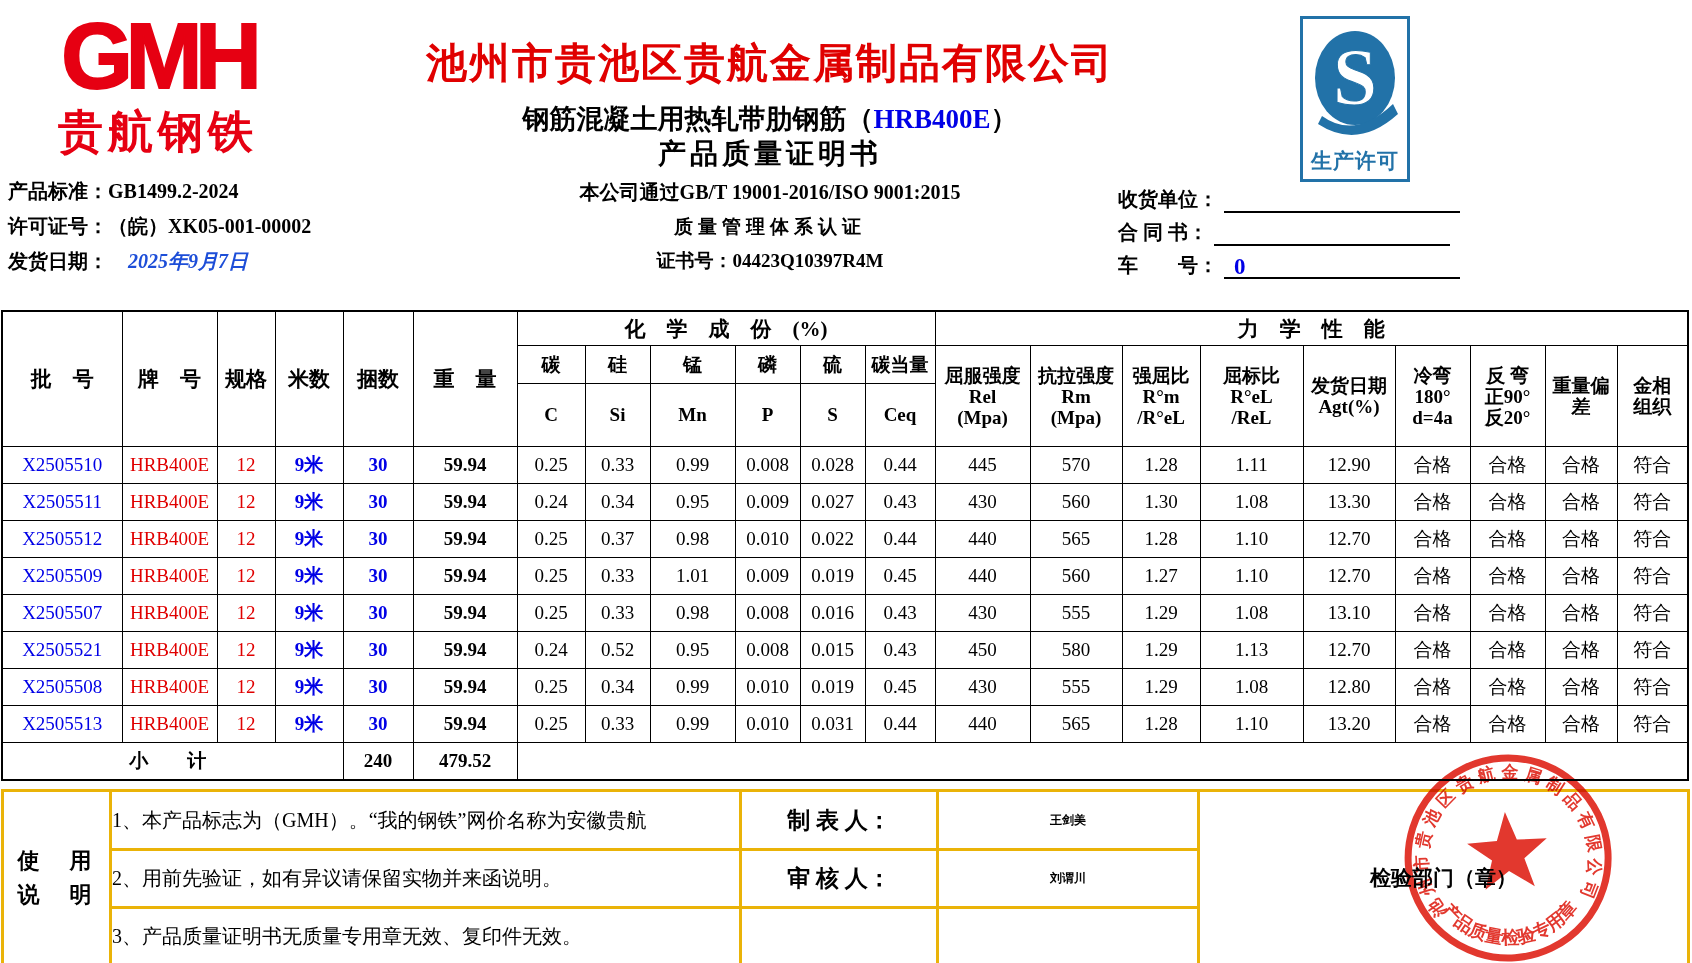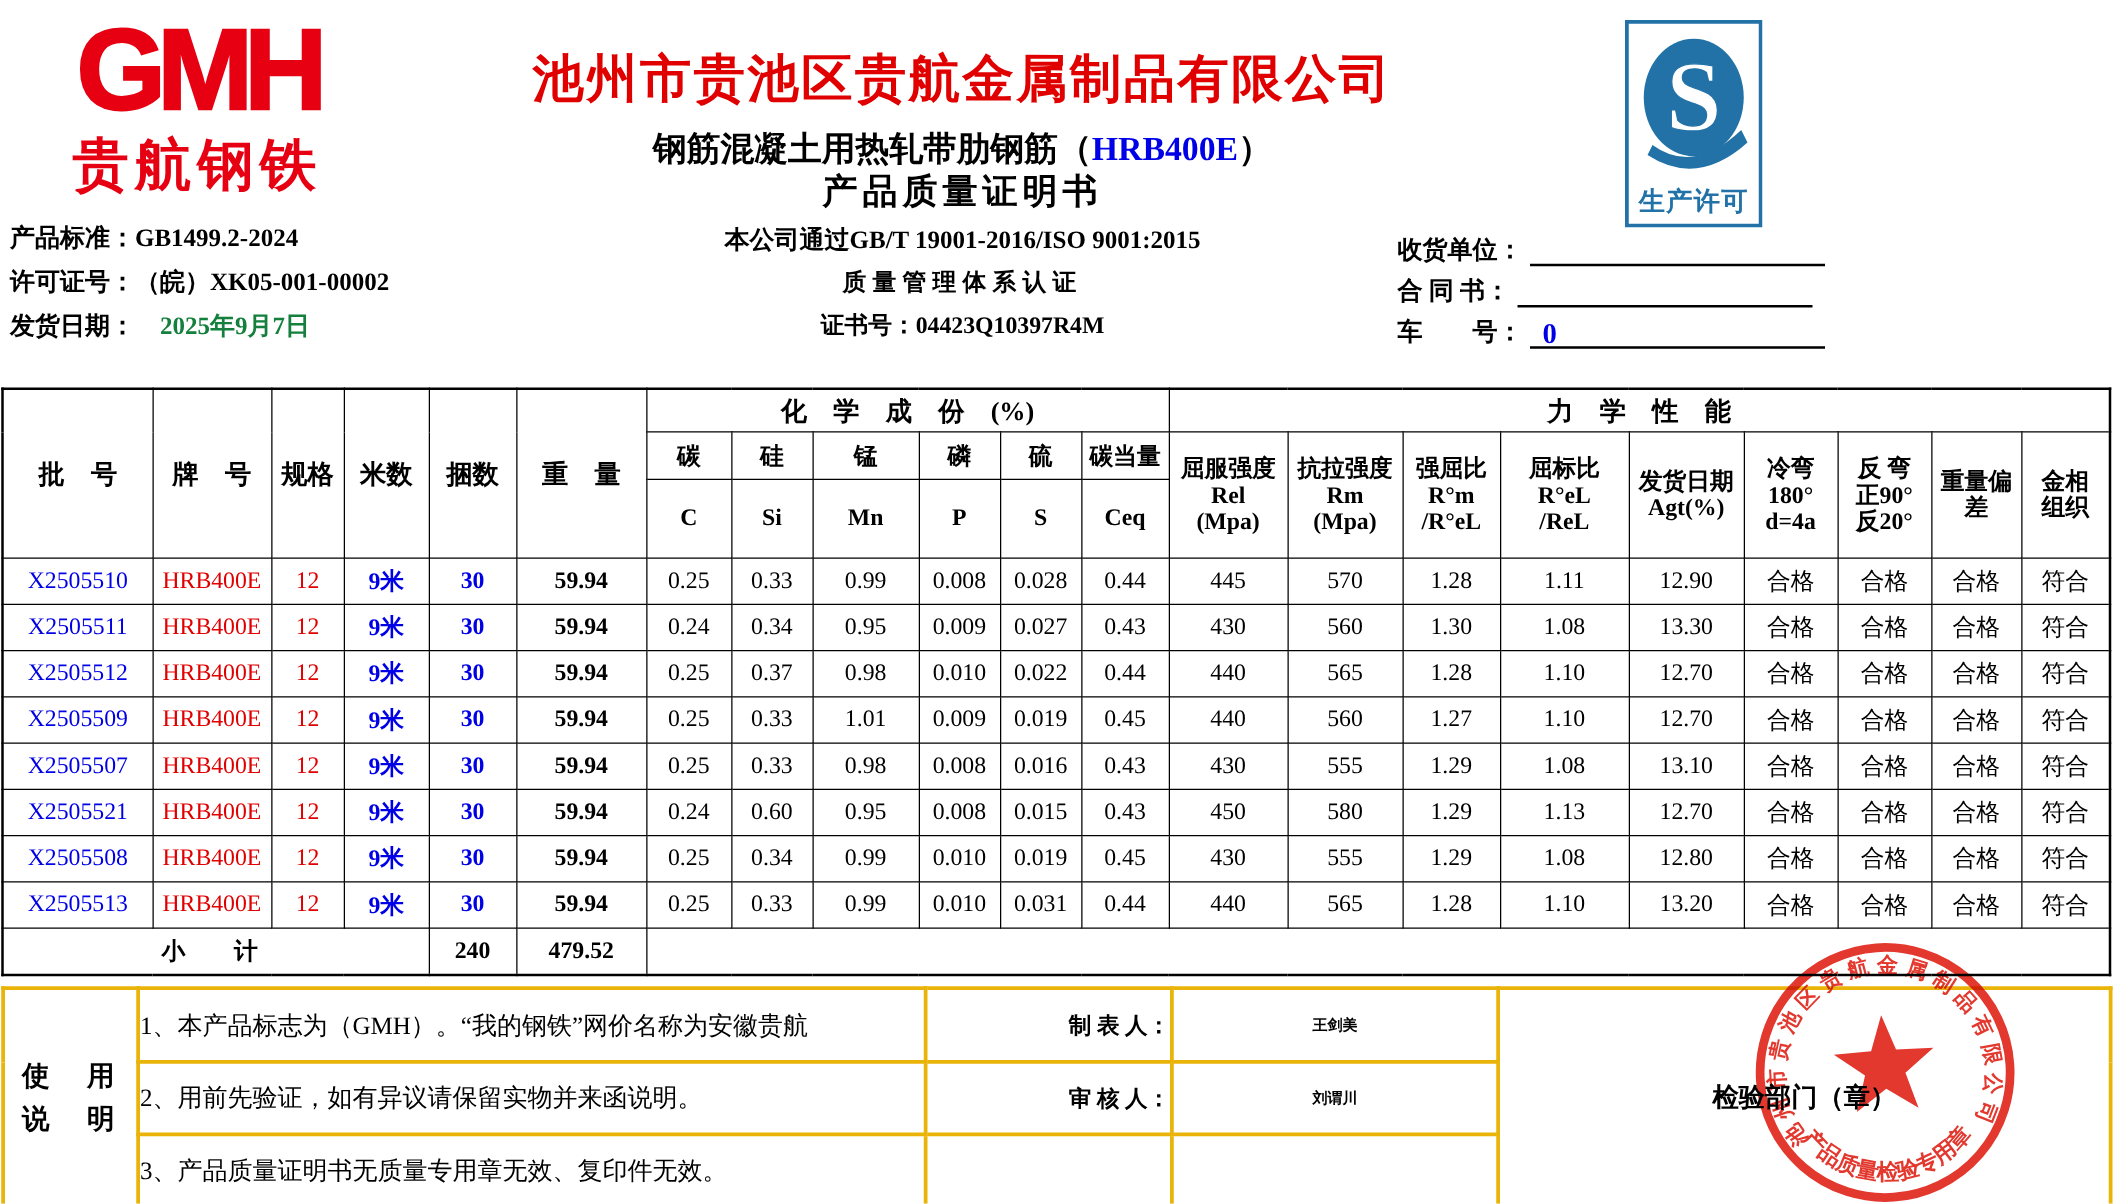--- a/index.html
+++ b/index.html
@@ -17,21 +17,21 @@
   .company{font-size:41px;font-weight:bold;color:#e00000;letter-spacing:2px;line-height:50px;}
   .subtitle{font-size:27px;font-weight:bold;margin-top:16px;line-height:30px;}
   .subtitle .grade{color:#0000e6;}
   .doc-title{font-size:28px;font-weight:bold;letter-spacing:4px;margin-top:6px;line-height:28px;}
   .cert1{font-size:20px;font-weight:bold;margin-top:12px;line-height:24px;}
   .cert2{font-size:19px;font-weight:bold;letter-spacing:5px;margin-top:11px;line-height:23px;}
   .certno{font-size:19px;font-weight:bold;margin-top:11px;line-height:23px;}
 
   .info-left{position:absolute;left:8px;top:180px;font-size:20px;font-weight:bold;}
   .info-left .row{margin-bottom:12px;line-height:23px;white-space:nowrap;}
-  .v-blue{color:#15803d;}
+  .v-blue{color:#1d4ed8;font-style:italic;}
 
   .qs{position:absolute;left:1300px;top:16px;}
 
   .info-right{position:absolute;left:1118px;top:186px;font-size:20px;font-weight:bold;}
   .info-right .row{height:33px;white-space:nowrap;}
   .fill-line{display:inline-block;width:226px;border-bottom:2px solid #000;height:21px;
              vertical-align:bottom;margin-left:6px;font-size:23px;font-weight:bold;
              color:#0000e6;text-align:left;padding-left:10px;line-height:21px;}
 
   
@@ -58,21 +58,21 @@
   tr.subtotal td.sub-label{letter-spacing:10px;}
   tr.subtotal td.bundles{color:#000;}
 
   
   table.footer{position:absolute;left:1px;top:789px;border-collapse:collapse;table-layout:fixed;
                width:1686px;border:2px solid #000;border-bottom:4px solid #000;}
   table.footer td{border:3px solid #eab308;vertical-align:middle;padding:0;}
   td.usage{text-align:center;font-size:22px;font-weight:bold;white-space:pre-line;
            line-height:34px;letter-spacing:4px;}
   td.note{text-align:left;font-size:20px;padding-left:10px;}
-  td.sig-label{text-align:right;font-size:18px;font-weight:bold;}
+  td.sig-label{text-align:center;font-size:23px;font-weight:bold;}
   td.sig-name{text-align:center;font-size:12px;font-weight:bold;}
   td.inspect{text-align:center;font-size:21px;font-weight:bold;padding-right:210px;}
   tr.f1 td{height:56px;} tr.f2 td{height:55px;} tr.f3 td{height:55px;}
 
   .stamp{position:absolute;left:1400px;top:750px;width:216px;height:213px;
          mix-blend-mode:multiply;opacity:.93;transform:rotate(-4deg);pointer-events:none;}
 </style>
 </head>
 <body>
 
@@ -307,21 +307,21 @@
           <td class="pass">符合</td>
         </tr>
         <tr>
           <td class="batch">X2505521</td>
           <td class="grade">HRB400E</td>
           <td class="spec">12</td>
           <td class="meters">9米</td>
           <td class="bundles">30</td>
           <td class="weight">59.94</td>
           <td class="chem">0.24</td>
-          <td class="chem">0.60</td>
+          <td class="chem">0.52</td>
           <td class="chem">0.95</td>
           <td class="chem chem-sm">0.008</td>
           <td class="chem chem-sm">0.015</td>
           <td class="chem">0.43</td>
           <td class="mechv">450</td>
           <td class="mechv">580</td>
           <td class="mechv">1.29</td>
           <td class="mechv">1.13</td>
           <td class="mechv">12.70</td>
           <td class="pass">合格</td>

